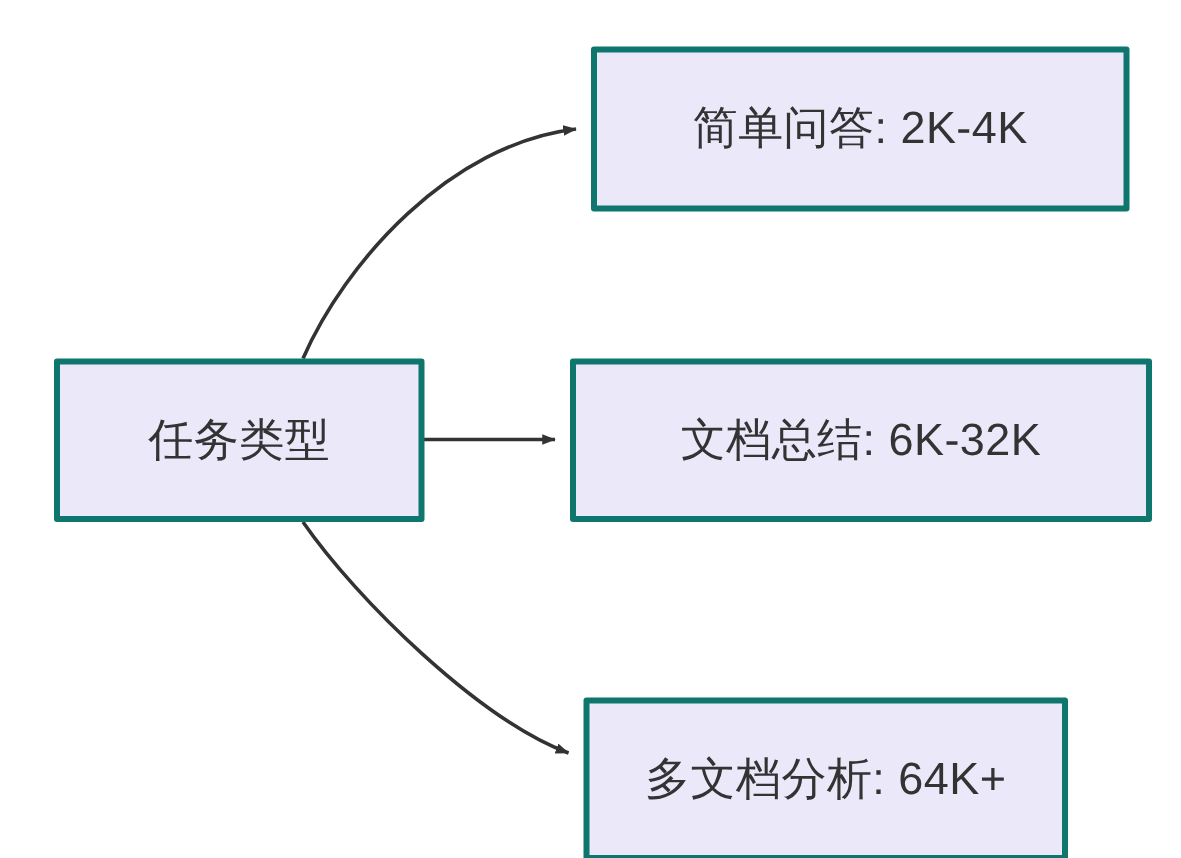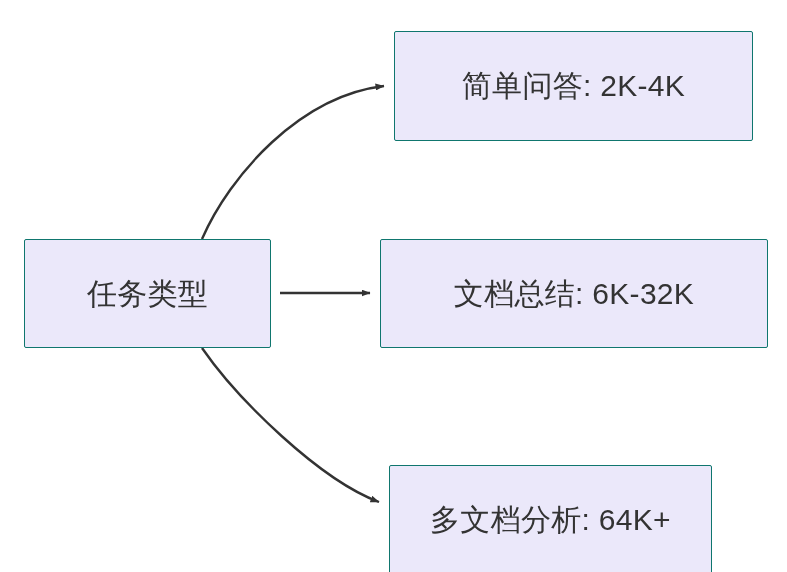--- a/index.html
+++ b/index.html
@@ -22,36 +22,36 @@
     left: 0;
     top: 0;
     width: 787px;
     height: 572px;
     pointer-events: none;
   }
   .node {
     position: absolute;
     box-sizing: border-box;
     background: #ebe8fa;
-    border: 1px solid #0f766e;
+    border: 4px solid #0f766e;
     border-radius: 2px;
     display: flex;
     align-items: center;
     justify-content: center;
     color: #333333;
     font-size: 30px;
     line-height: 1.2;
     letter-spacing: 0.3px;
     white-space: nowrap;
   }
   .node-label {
     display: block;
   }
   
-  #node-task-type   { left: 24px;  top: 239px; width: 247px; height: 109px; }
+  #node-task-type   { left: 36px;  top: 239px; width: 247px; height: 109px; }
   #node-simple-qa   { left: 394px; top: 31px;  width: 359px; height: 110px; }
   #node-doc-summary { left: 380px; top: 239px; width: 388px; height: 109px; }
   #node-multi-doc   { left: 389px; top: 448px; width: 323px; height: 109px; margin-top: 17px; }
 </style>
 </head>
 <body>
 
 <div id="canvas">
 
   <svg class="edges-layer" viewBox="0 0 787 572" width="787" height="572" xmlns="http://www.w3.org/2000/svg">

